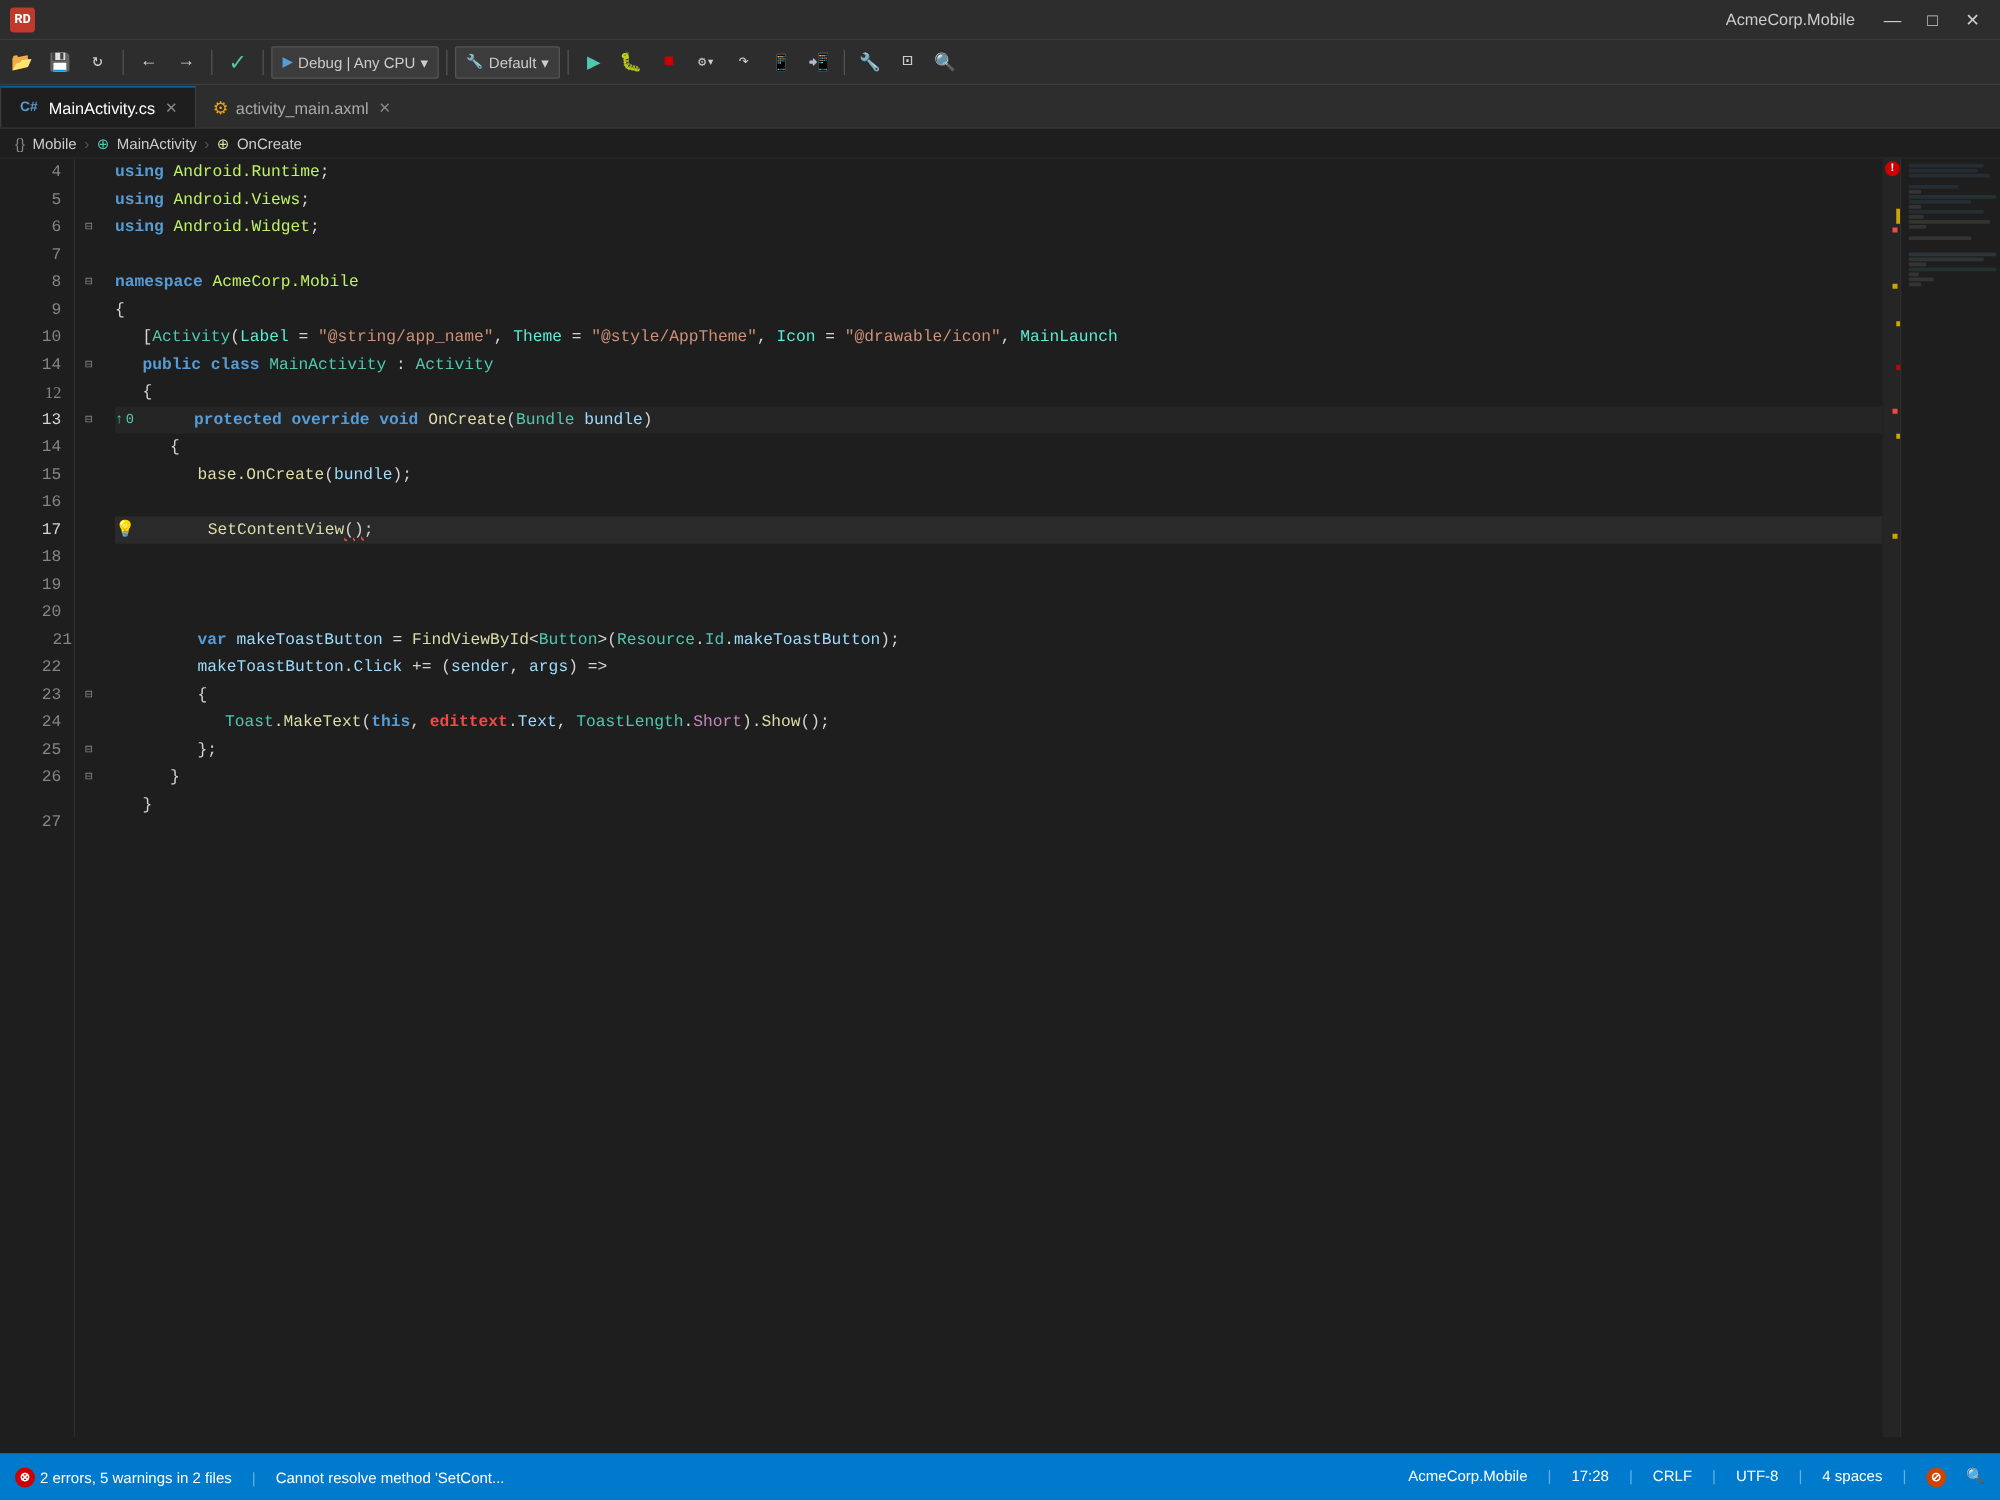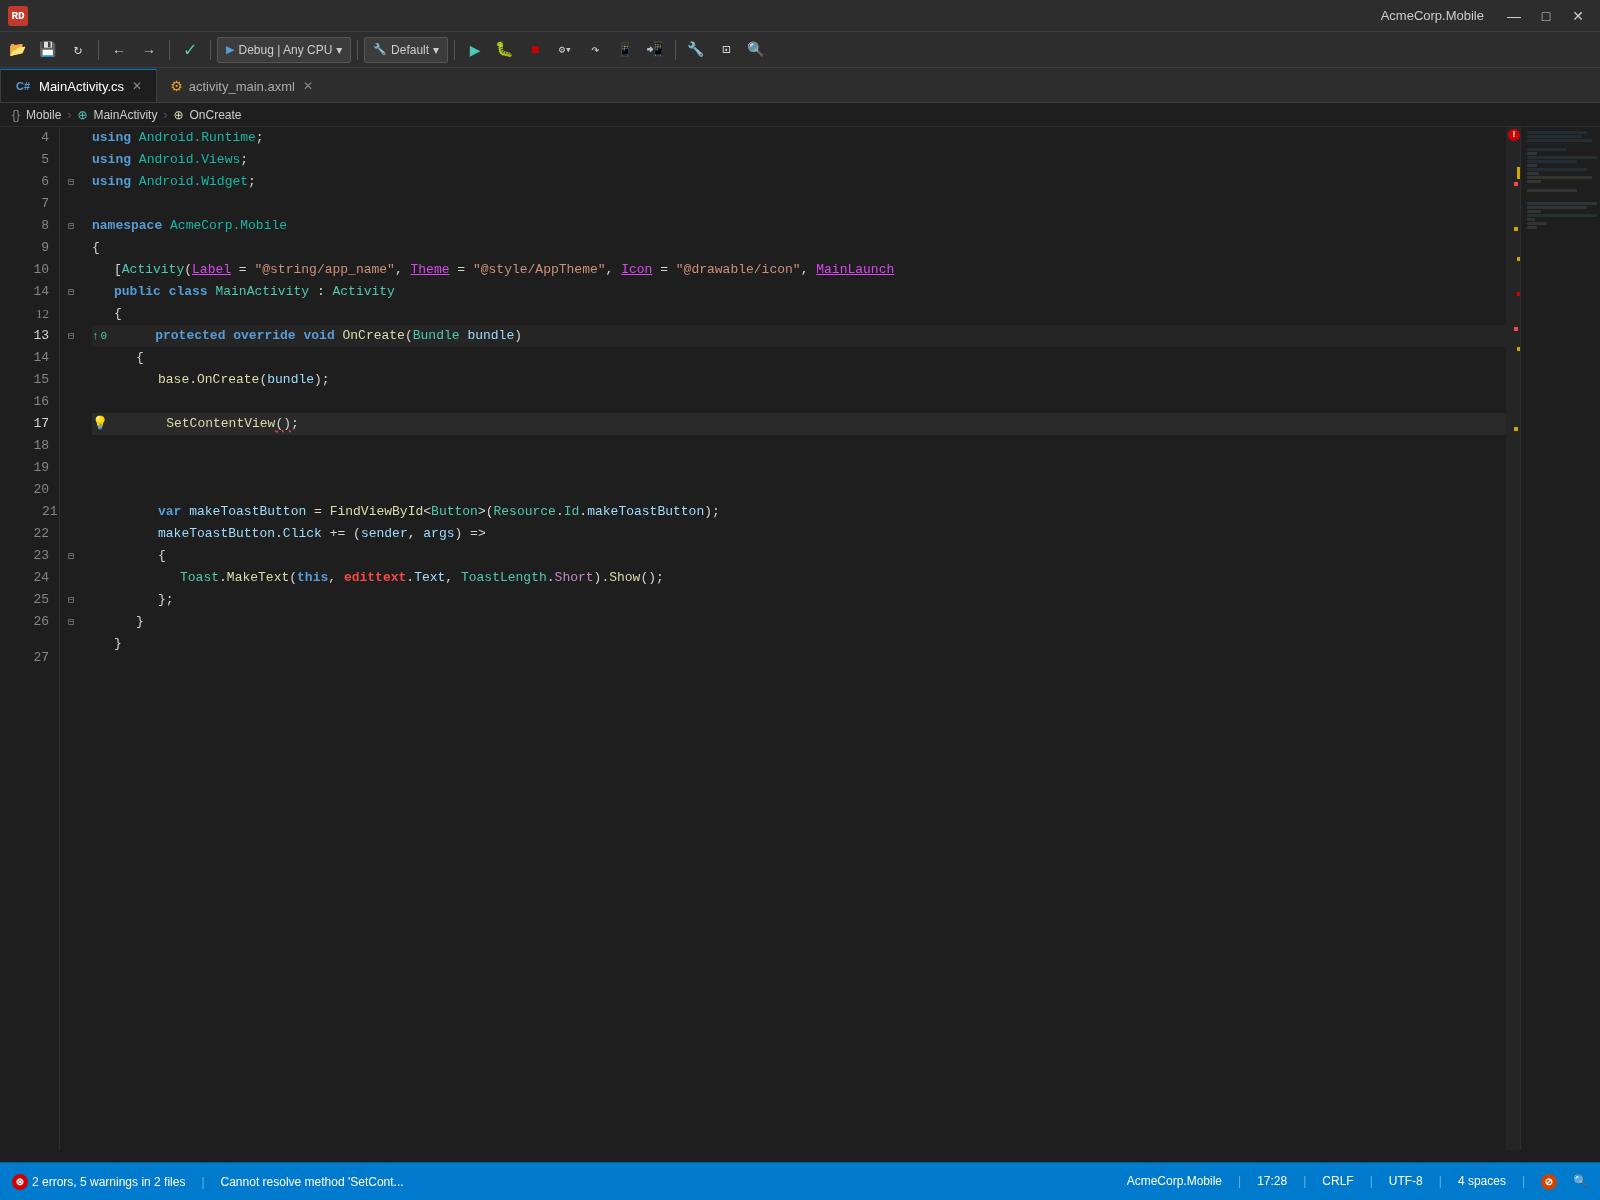--- a/index.html
+++ b/index.html
@@ -266,22 +266,22 @@
       opacity: 0.4;
     }
 
     
     .kw { color: #569cd6; font-weight: bold; }
     .kw2 { color: #c586c0; }
     .type { color: #4ec9b0; }
     .str { color: #ce9178; }
     .method { color: #dcdcaa; }
     .punct { color: #d4d4d4; }
-    .ns { color: #14b8a6; }
-    .attr { color: #d946ef; text-decoration: underline; }
+    .ns { color: #bef264; }
+    .attr { color: #5eead4; }
     .param { color: #9cdcfe; }
     .red-kw { color: #f44747; font-weight: bold; }
     .collapse-icon {
       color: #808080;
       cursor: pointer;
       font-size: 10px;
       margin-right: 2px;
     }
     .error-underline {
       text-decoration: underline wavy #f44747;

